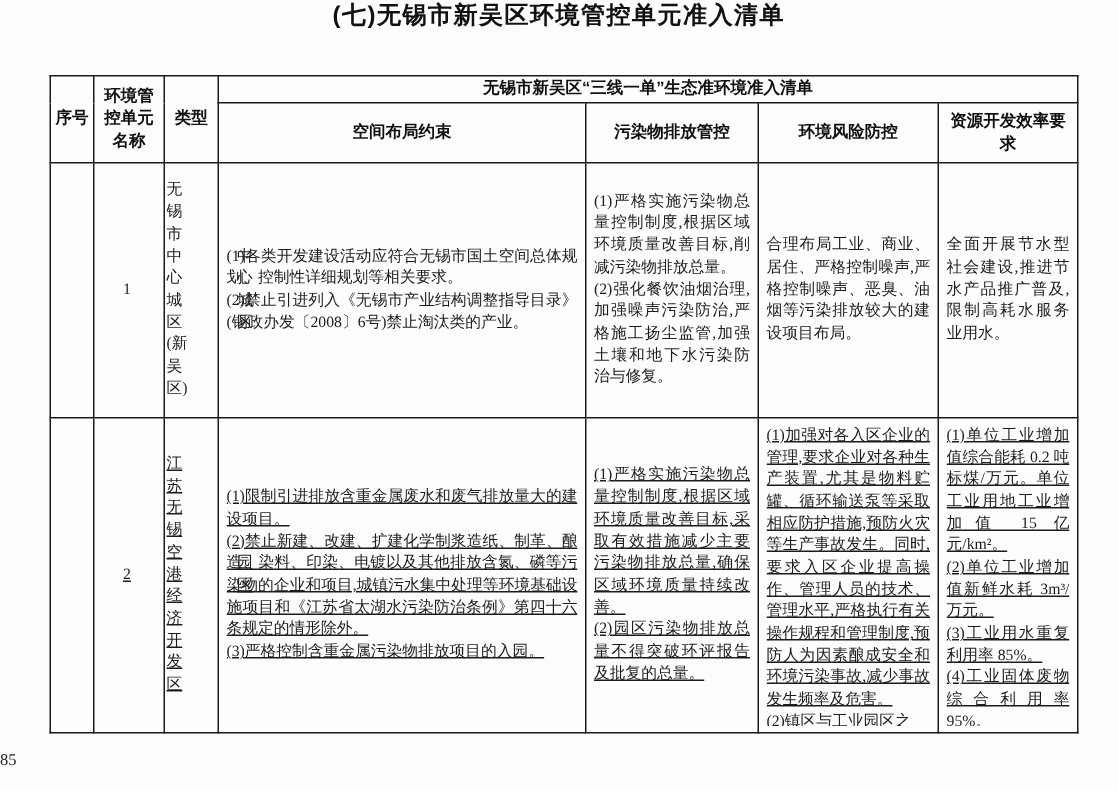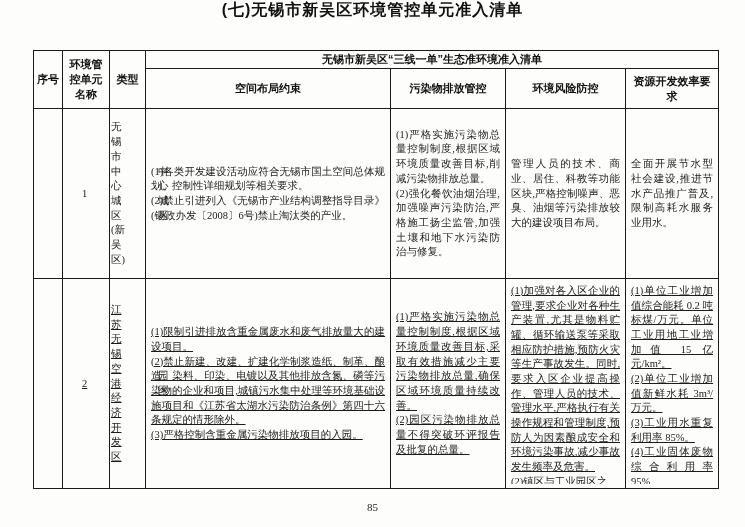--- a/index.html
+++ b/index.html
@@ -51,21 +51,20 @@
   td.t { text-align:justify; }
   .cell-content { white-space:pre-line; }
   tr.body-row-2 td.t .cell-content {
     max-height:200px;
     overflow:hidden;
   }
   .page-number {
     position:absolute;
     left:0; right:0;
     bottom:14px;
-    text-align:center;
     font-size:11px;
     color:#222;
   }
 </style>
 </head>
 <body>
 
 <div class="doc-title">(七)无锡市新吴区环境管控单元准入清单</div>
 
 <table class="main-table">
@@ -101,21 +100,21 @@
         </td>
     <td class="t">
           <div class="cell-content">(1)各类开发建设活动应符合无锡市国土空间总体规划、控制性详细规划等相关要求。
 (2)禁止引进列入《无锡市产业结构调整指导目录》(锡政办发〔2008〕6号)禁止淘汰类的产业。</div>
         </td>
     <td class="t">
           <div class="cell-content">(1)严格实施污染物总量控制制度,根据区域环境质量改善目标,削减污染物排放总量。
 (2)强化餐饮油烟治理,加强噪声污染防治,严格施工扬尘监管,加强土壤和地下水污染防治与修复。</div>
         </td>
     <td class="t">
-          <div class="cell-content">管理人员的技术、商业、居住、科教等功能区块,严格控制噪声、恶臭、油烟等污染排放较大的建设项目布局。</div>
+          <div class="cell-content">合理布局工业、商业、居住、严格控制噪声,严格控制噪声、恶臭、油烟等污染排放较大的建设项目布局。</div>
         </td>
     <td class="t">
           <div class="cell-content">全面开展节水型社会建设,推进节水产品推广普及,限制高耗水服务业用水。</div>
         </td>
   </tr>
   <tr class="body-row-2">
     <td class="c">2</td>
     <td class="c">
           <div class="cell-content">江苏无锡空港经济开发区</div>
         </td>

